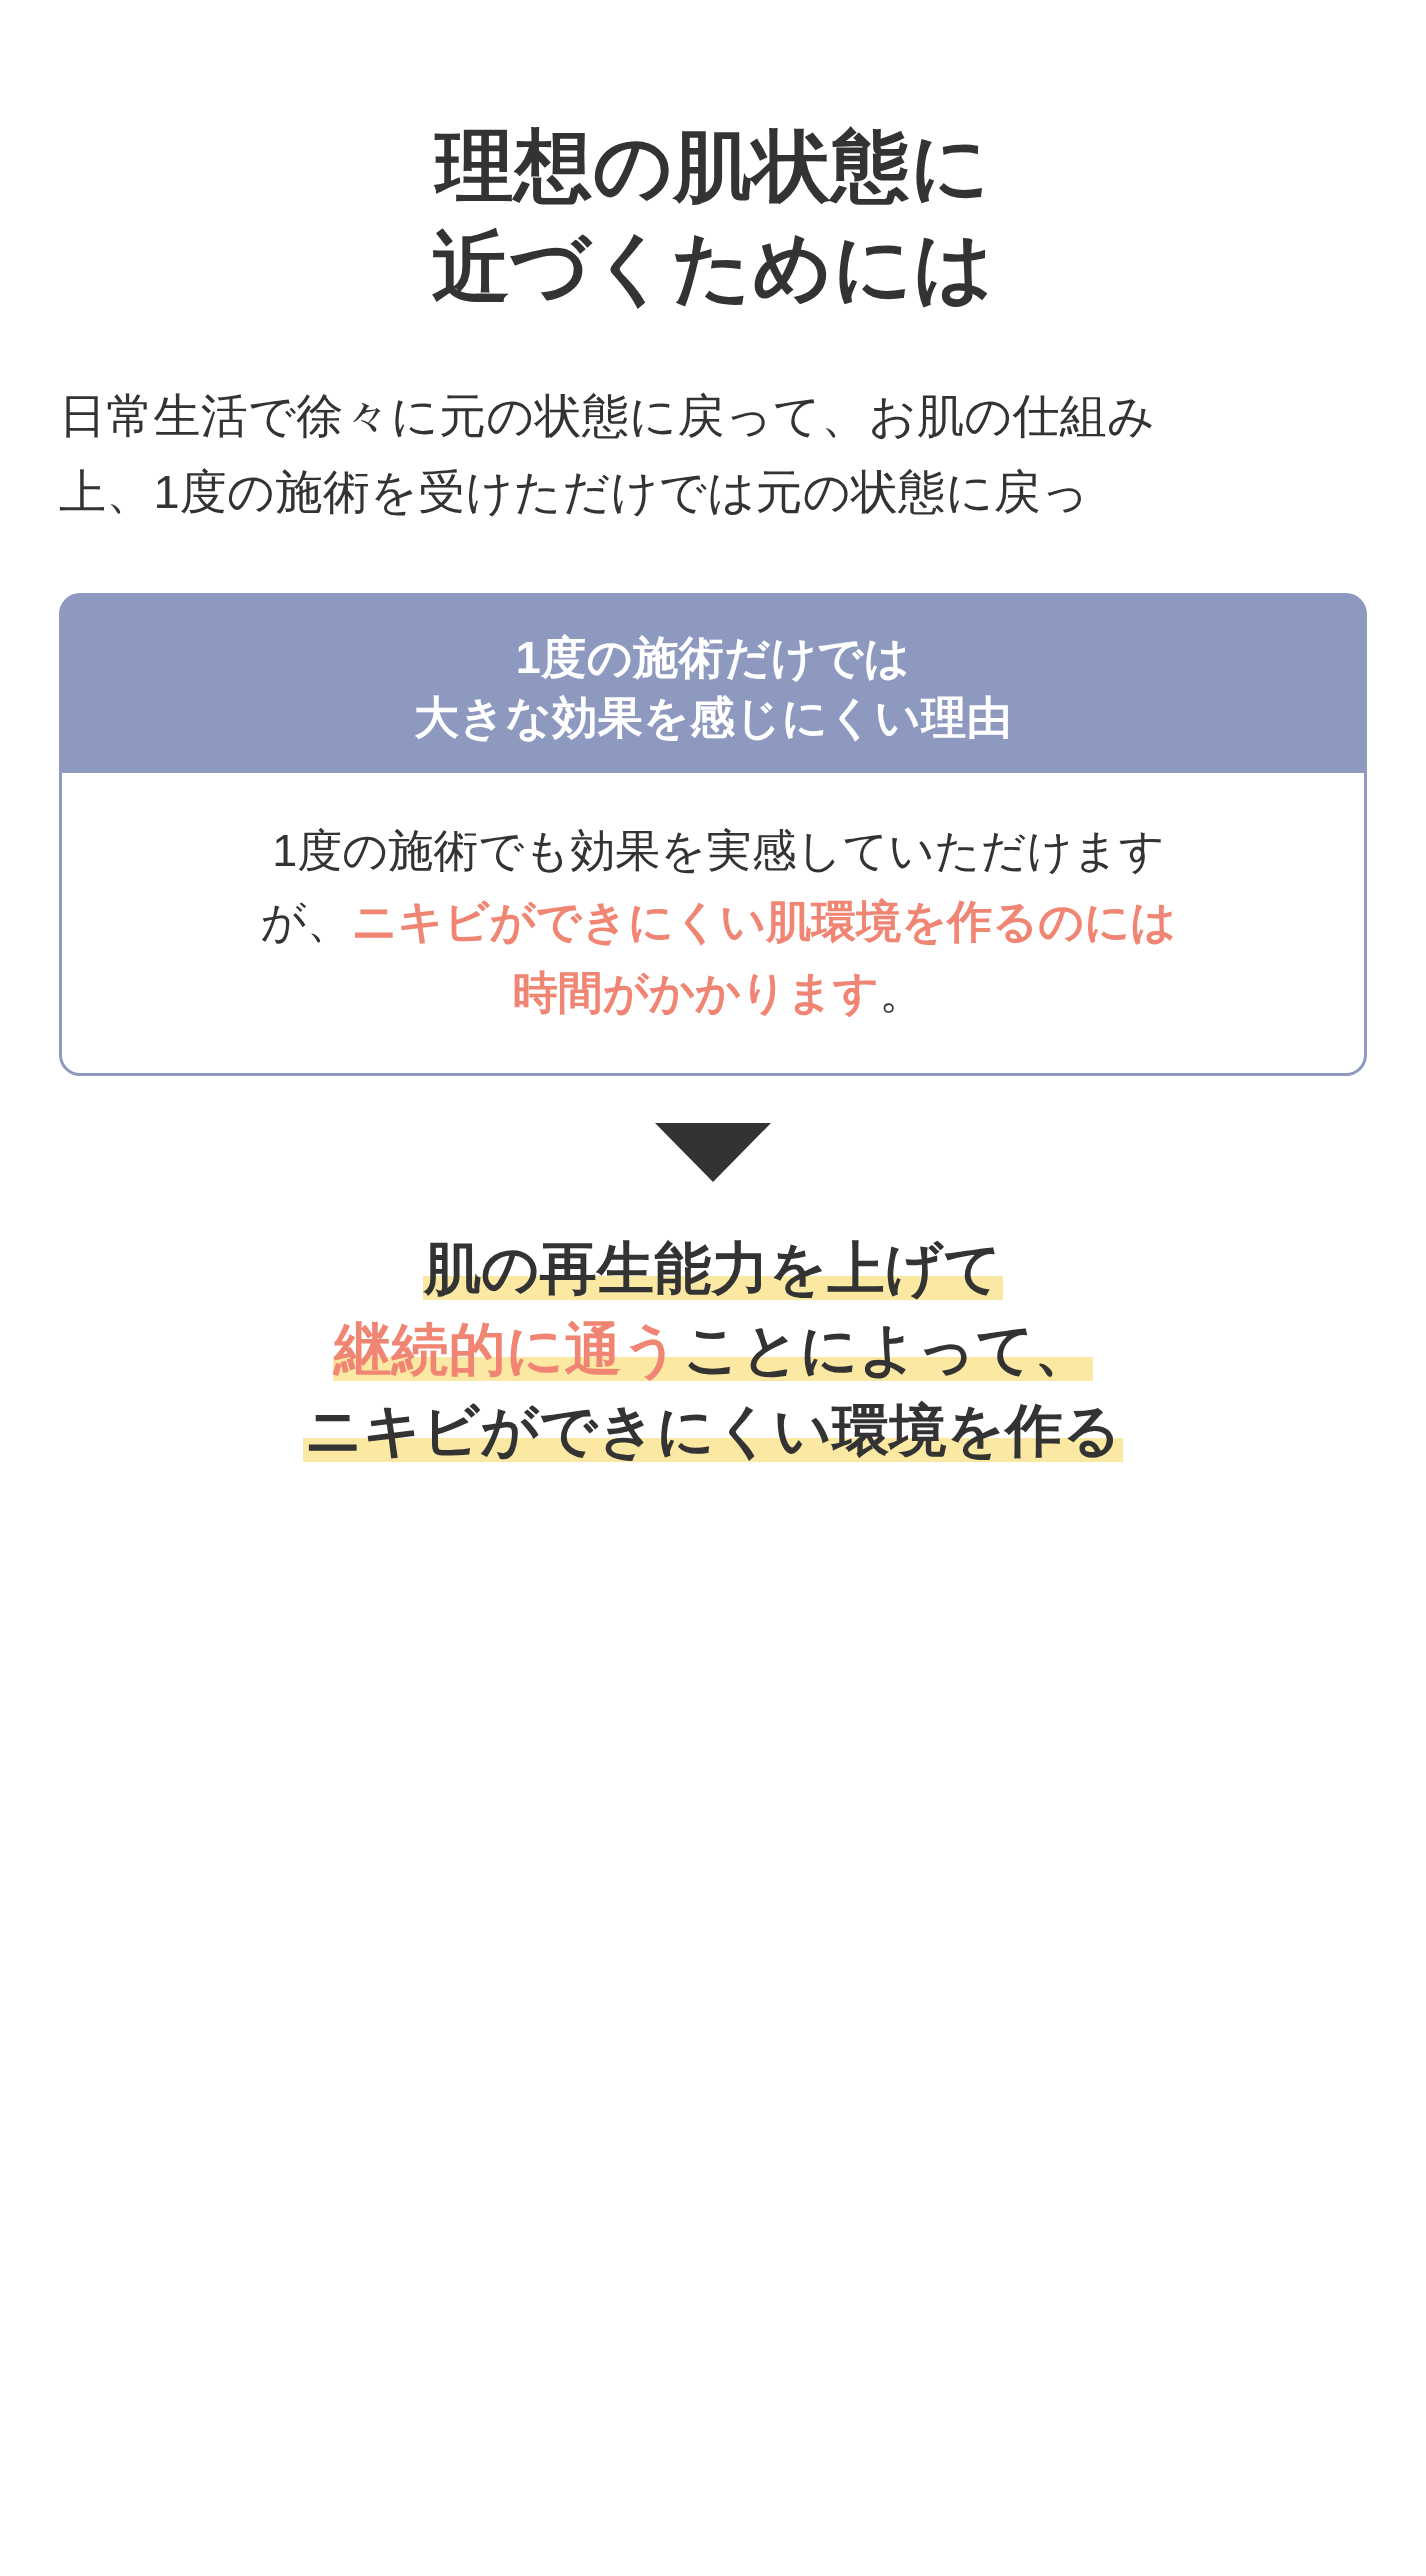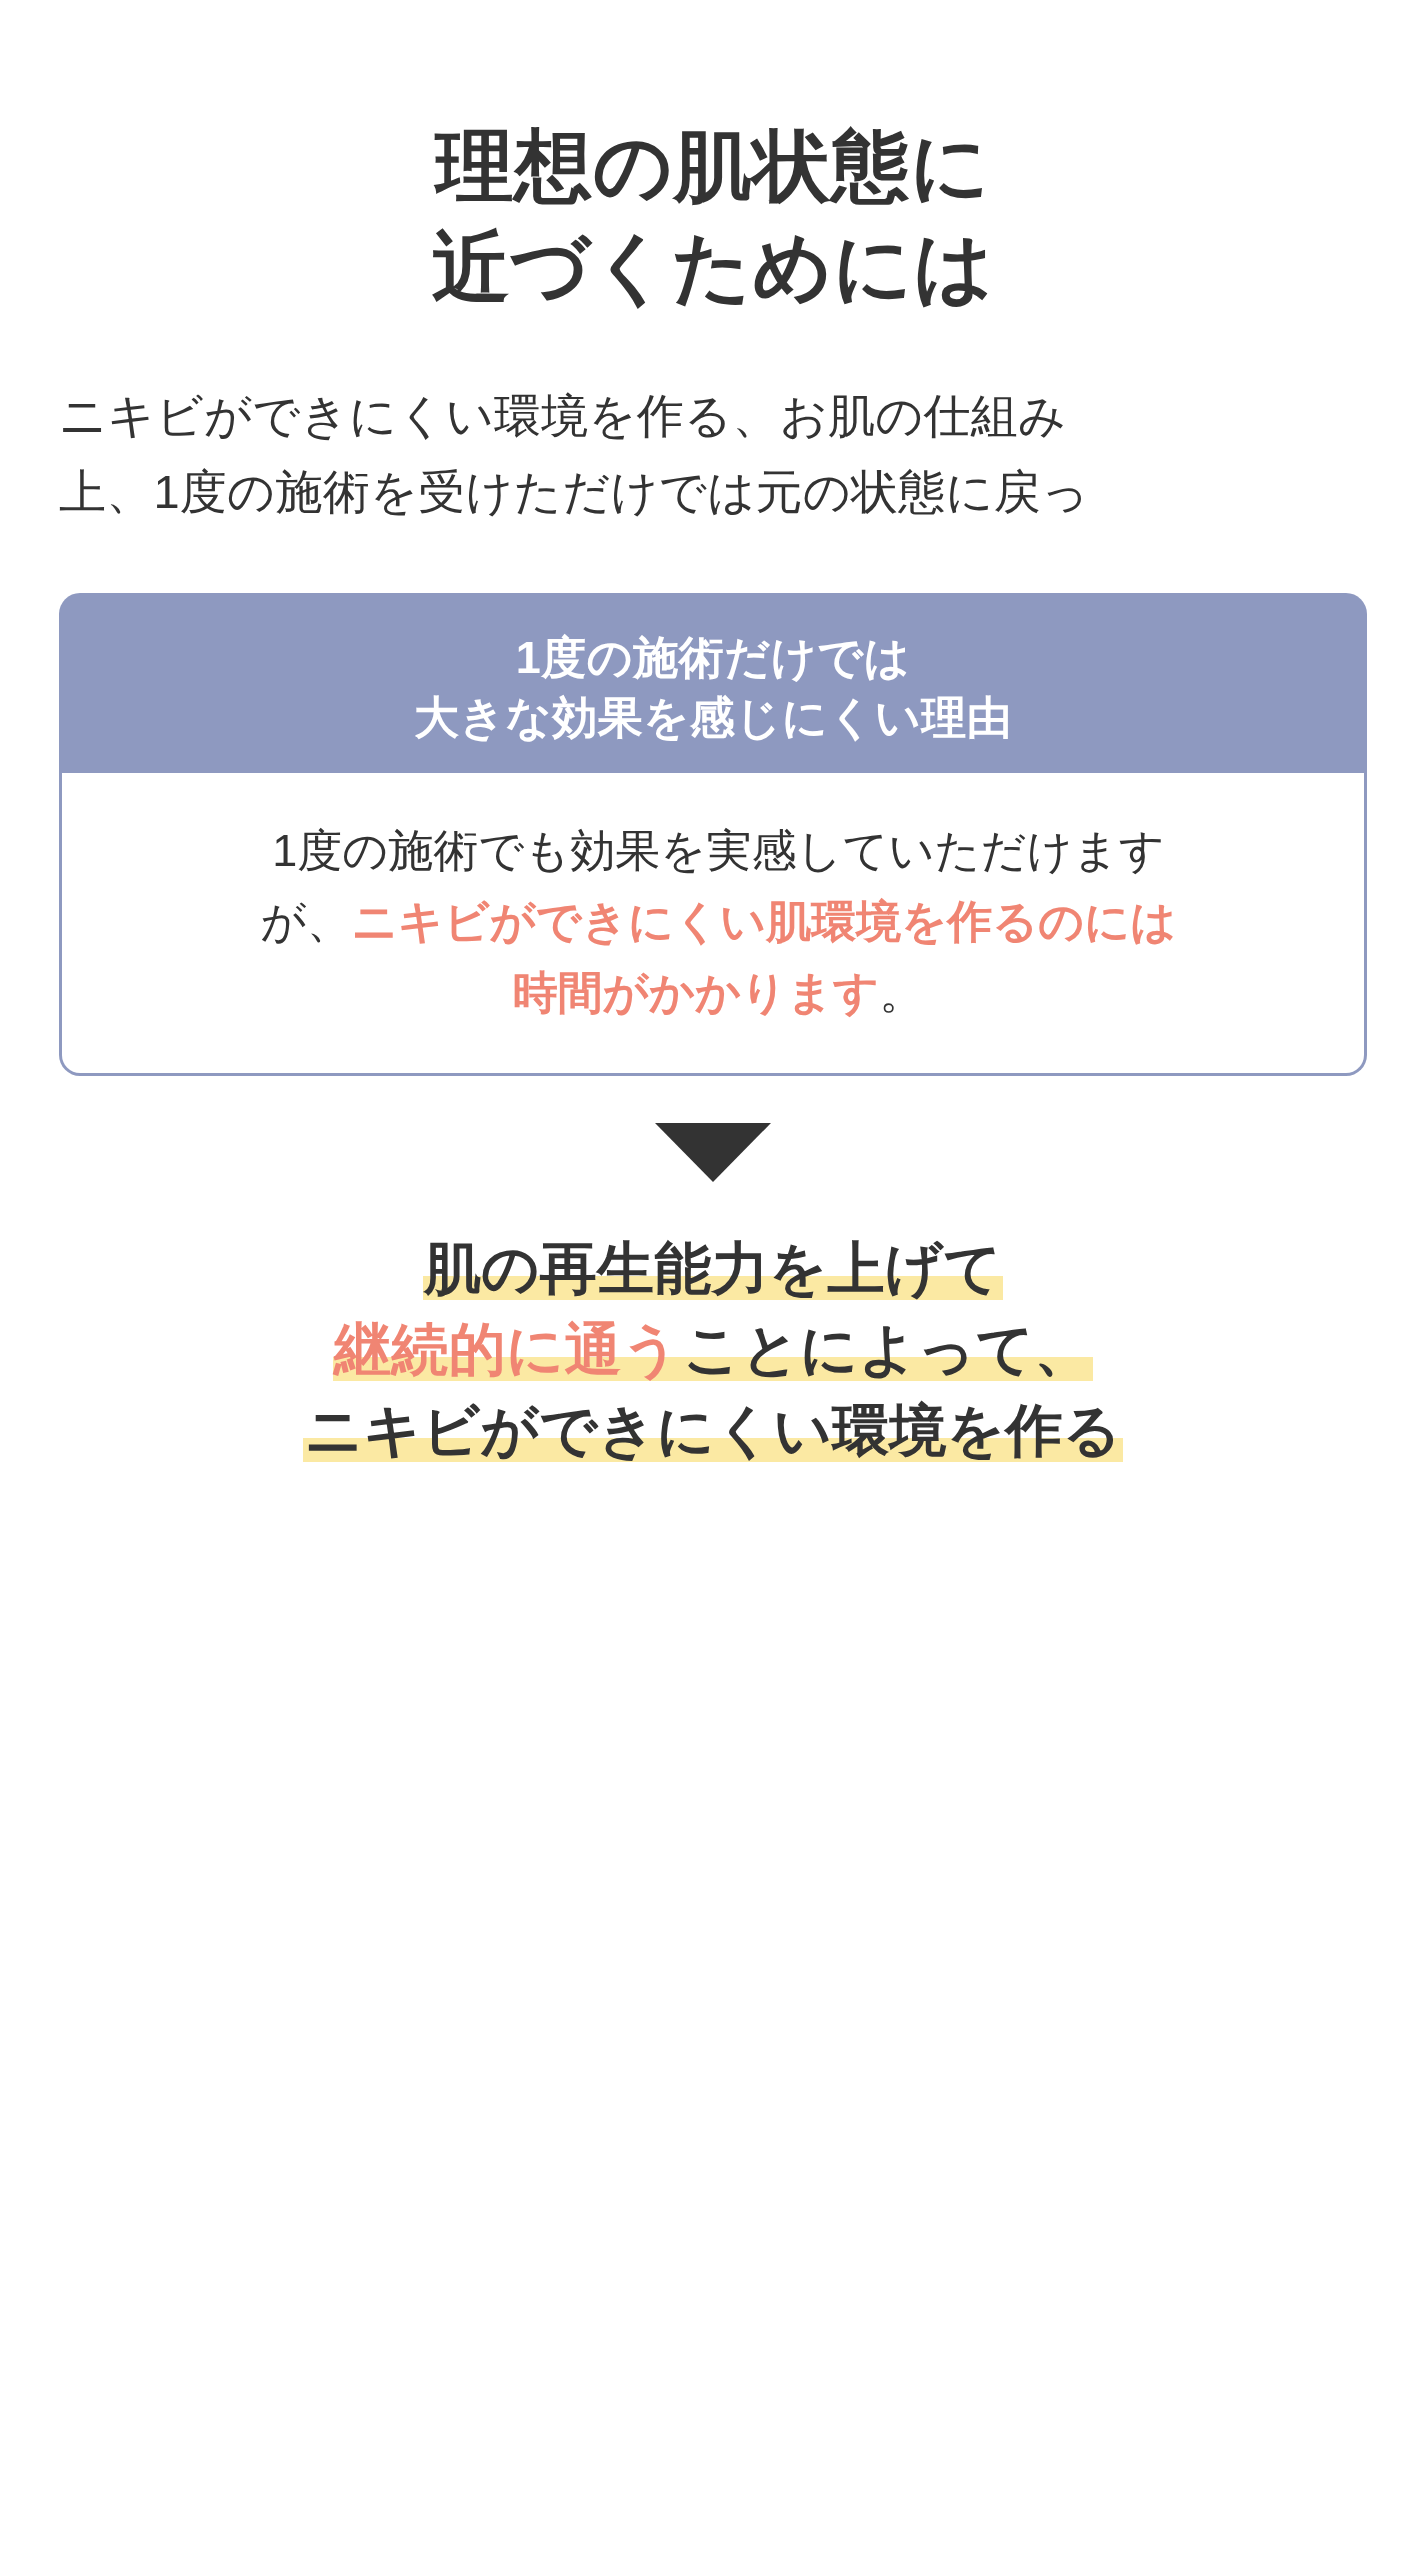--- a/index.html
+++ b/index.html
@@ -34,22 +34,21 @@
   }
 
   
   .title{
     text-align:center;
     font-weight:700;
     font-size:78px;
     line-height:1.30;
     letter-spacing:0.01em;
     color:var(--ink);
-    padding-top:80px;
-    margin-top:36px;
+    padding-top:116px;
   }
   .title .t-line{display:block;}
 
   
   .intro{
     margin-top:59px;
     font-size:47px;
     line-height:1.62;
     font-weight:400;
     color:var(--ink);
@@ -131,21 +130,21 @@
 <body>
 
 <div class="page">
 
   <h1 class="title">
     <span class="t-line">理想の肌状態に</span>
     <span class="t-line">近づくためには</span>
   </h1>
 
   <div class="intro">
-    <span class="p-line">ニキビができにくい環境を作る、お肌の仕組み</span>
+    <span class="p-line">日常生活で徐々に元の状態に戻って、お肌の仕組み</span>
     <span class="p-line">上、1度の施術を受けただけでは元の状態に戻っ</span>
   </div>
 
   <div class="cards">
 
     <div class="card-wrap">
       <div class="card-head">
         <span class="h-line">1度の施術だけでは</span>
         <span class="h-line">大きな効果を感じにくい理由</span>
       </div>

